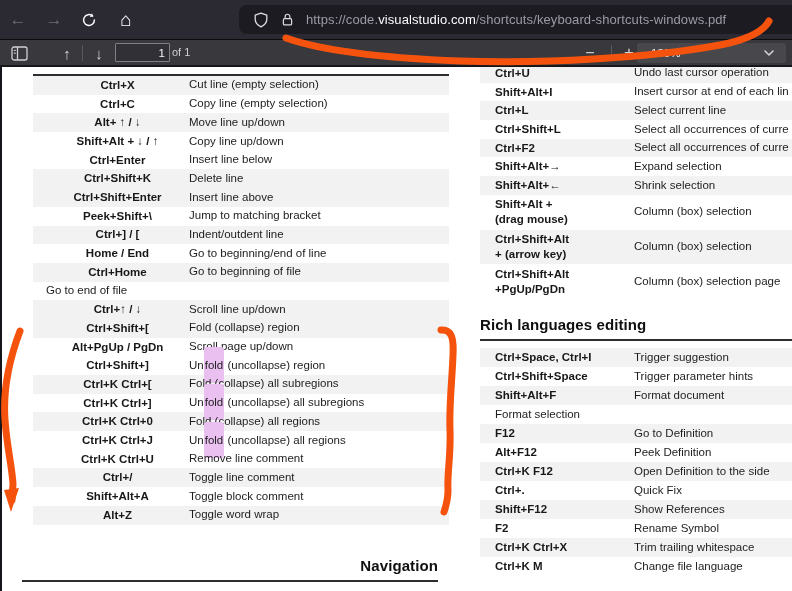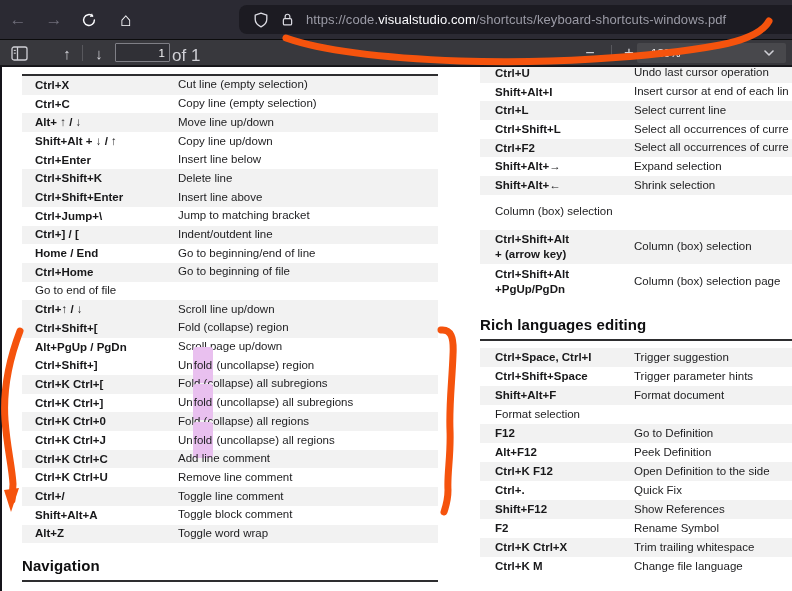--- a/index.html
+++ b/index.html
@@ -16,43 +16,43 @@
   .url-bar{position:absolute;left:239px;top:5px;width:560px;height:29px;background:#1c1b22;border-radius:8px;display:flex;align-items:center;padding-left:9px;box-sizing:border-box;}
   .url-icon{display:flex;align-items:center;justify-content:center;width:26px;height:26px;}
   .url-text{font-size:13px;margin-left:6px;white-space:nowrap;letter-spacing:.1px;}
   .url-text .dim{color:#9b9ba6;}
   .url-text .domain{color:#fbfbfe;}
   
   .pdf-bar{position:absolute;top:39px;left:0;width:792px;height:27px;background:#38383d;border-top:1px solid #0c0c0d;border-bottom:1px solid #19191c;box-sizing:border-box;}
   .pdf-btn{position:absolute;top:2px;height:22px;display:flex;align-items:center;justify-content:center;color:#d0d0d6;}
   .vsep{position:absolute;top:5px;width:1px;height:16px;background:#58585d;}
   .page-input{position:absolute;left:115px;top:3px;width:45px;height:17px;background:#303036;border:1px solid #7f7f86;color:#f4f4f6;font-size:11.5px;text-align:right;padding:0 4px;box-sizing:content-box;border-radius:1px;}
-  .of-label{position:absolute;left:172px;top:6px;font-size:17px;color:#d0d0d6;}
+  .of-label{position:absolute;left:172px;top:6px;font-size:11px;color:#d0d0d6;}
   .zoom-select{position:absolute;left:637px;top:3px;width:149px;height:20px;background:#48484c;border-radius:2px;display:flex;align-items:center;color:#f4f4f6;font-size:11.5px;padding-left:14px;box-sizing:border-box;}
   .zoom-select .chev{position:absolute;right:12px;top:7px;}
   
   .page{position:absolute;top:67px;left:2px;width:790px;height:524px;background:#ffffff;overflow:hidden;}
   .shortcut-table{position:absolute;font-size:11.5px;color:#1d1d1f;}
   .shortcut-table .row{display:flex;align-items:center;box-sizing:border-box;}
   .shortcut-table .row.alt{background:var(--stripe);}
   .shortcut-table .row .key{font-weight:bold;color:#18181a;white-space:pre-line;line-height:1.3;}
   .shortcut-table .row .desc{white-space:nowrap;line-height:1.2;}
   .hl{background:var(--hl);border-radius:3px;padding:12px 1px;}
-  .left-table{left:20px;top:7px;width:416px;border-top:2px solid #2e2e30;}
+  .left-table{left:31px;top:7px;width:416px;border-top:2px solid #2e2e30;text-align:center;}
   .left-table .row{height:18.7px;padding-left:13px;}
   .left-table .key{width:143px;flex:none;}
   .rt-table{left:478px;top:-3px;width:320px;}
   .rt-table .row{height:18.7px;padding-left:15px;}
   .rt-table .row.tall{height:34.8px;}
   .rt-table .key{width:139px;flex:none;}
   .rich-table{left:478px;top:281px;width:320px;}
   .rich-table .row{height:19px;padding-left:15px;}
   .rich-table .key{width:139px;flex:none;}
   .pdf-heading{position:absolute;font-size:15px;font-weight:bold;color:#0f0f10;border-bottom:2px solid #2e2e30;padding-bottom:6px;letter-spacing:.1px;}
-  .nav-heading{left:20px;top:490px;width:416px;}
+  .nav-heading{left:20px;top:490px;width:416px;text-align:right;}
   .rich-heading{left:478px;top:249px;width:314px;}
   
   .annotation{position:absolute;top:0;left:0;z-index:30;pointer-events:none;color:var(--accent);}
 </style>
 </head>
 <body style="--accent: #f5530d; --hl: #e9c0ef; --stripe: #f2f2f2;">
 
 <div class="browser-bar">
   <div class="nav-btn dim" style="left:3px;">
     <span>←</span>
@@ -144,21 +144,21 @@
       </div>
       <div class="row alt">
         <span class="key">Ctrl+Shift+K</span>
         <span class="desc">Delete line</span>
       </div>
       <div class="row alt">
         <span class="key">Ctrl+Shift+Enter</span>
         <span class="desc">Insert line above</span>
       </div>
       <div class="row">
-        <span class="key">Ctrl+Jump+\</span>
+        <span class="key">Peek+Shift+\</span>
         <span class="desc">Jump to matching bracket</span>
       </div>
       <div class="row alt">
         <span class="key">Ctrl+] / [</span>
         <span class="desc">Indent/outdent line</span>
       </div>
       <div class="row">
         <span class="key">Home / End</span>
         <span class="desc">Go to beginning/end of line</span>
       </div>
@@ -194,24 +194,20 @@
         <span class="desc">Un<span class="hl">fold</span> (uncollapse) all subregions</span>
       </div>
       <div class="row alt">
         <span class="key">Ctrl+K Ctrl+0</span>
         <span class="desc">Fold (collapse) all regions</span>
       </div>
       <div class="row">
         <span class="key">Ctrl+K Ctrl+J</span>
         <span class="desc">Un<span class="hl">fold</span> (uncollapse) all regions</span>
       </div>
-      <div class="row alt">
-        <span class="key">Ctrl+K Ctrl+C</span>
-        <span class="desc">Add line comment</span>
-      </div>
       <div class="row">
         <span class="key">Ctrl+K Ctrl+U</span>
         <span class="desc">Remove line comment</span>
       </div>
       <div class="row alt">
         <span class="key">Ctrl+/</span>
         <span class="desc">Toggle line comment</span>
       </div>
       <div class="row">
         <span class="key">Shift+Alt+A</span>
@@ -247,20 +243,22 @@
       </div>
       <div class="row">
         <span class="key">Shift+Alt+→</span>
         <span class="desc">Expand selection</span>
       </div>
       <div class="row alt">
         <span class="key">Shift+Alt+←</span>
         <span class="desc">Shrink selection</span>
       </div>
       <div class="row tall">
+        <span class="key">Shift+Alt +
+(drag mouse)</span>
         <span class="desc">Column (box) selection</span>
       </div>
       <div class="row alt tall">
         <span class="key">Ctrl+Shift+Alt
 + (arrow key)</span>
         <span class="desc">Column (box) selection</span>
       </div>
       <div class="row tall">
         <span class="key">Ctrl+Shift+Alt
 +PgUp/PgDn</span>

